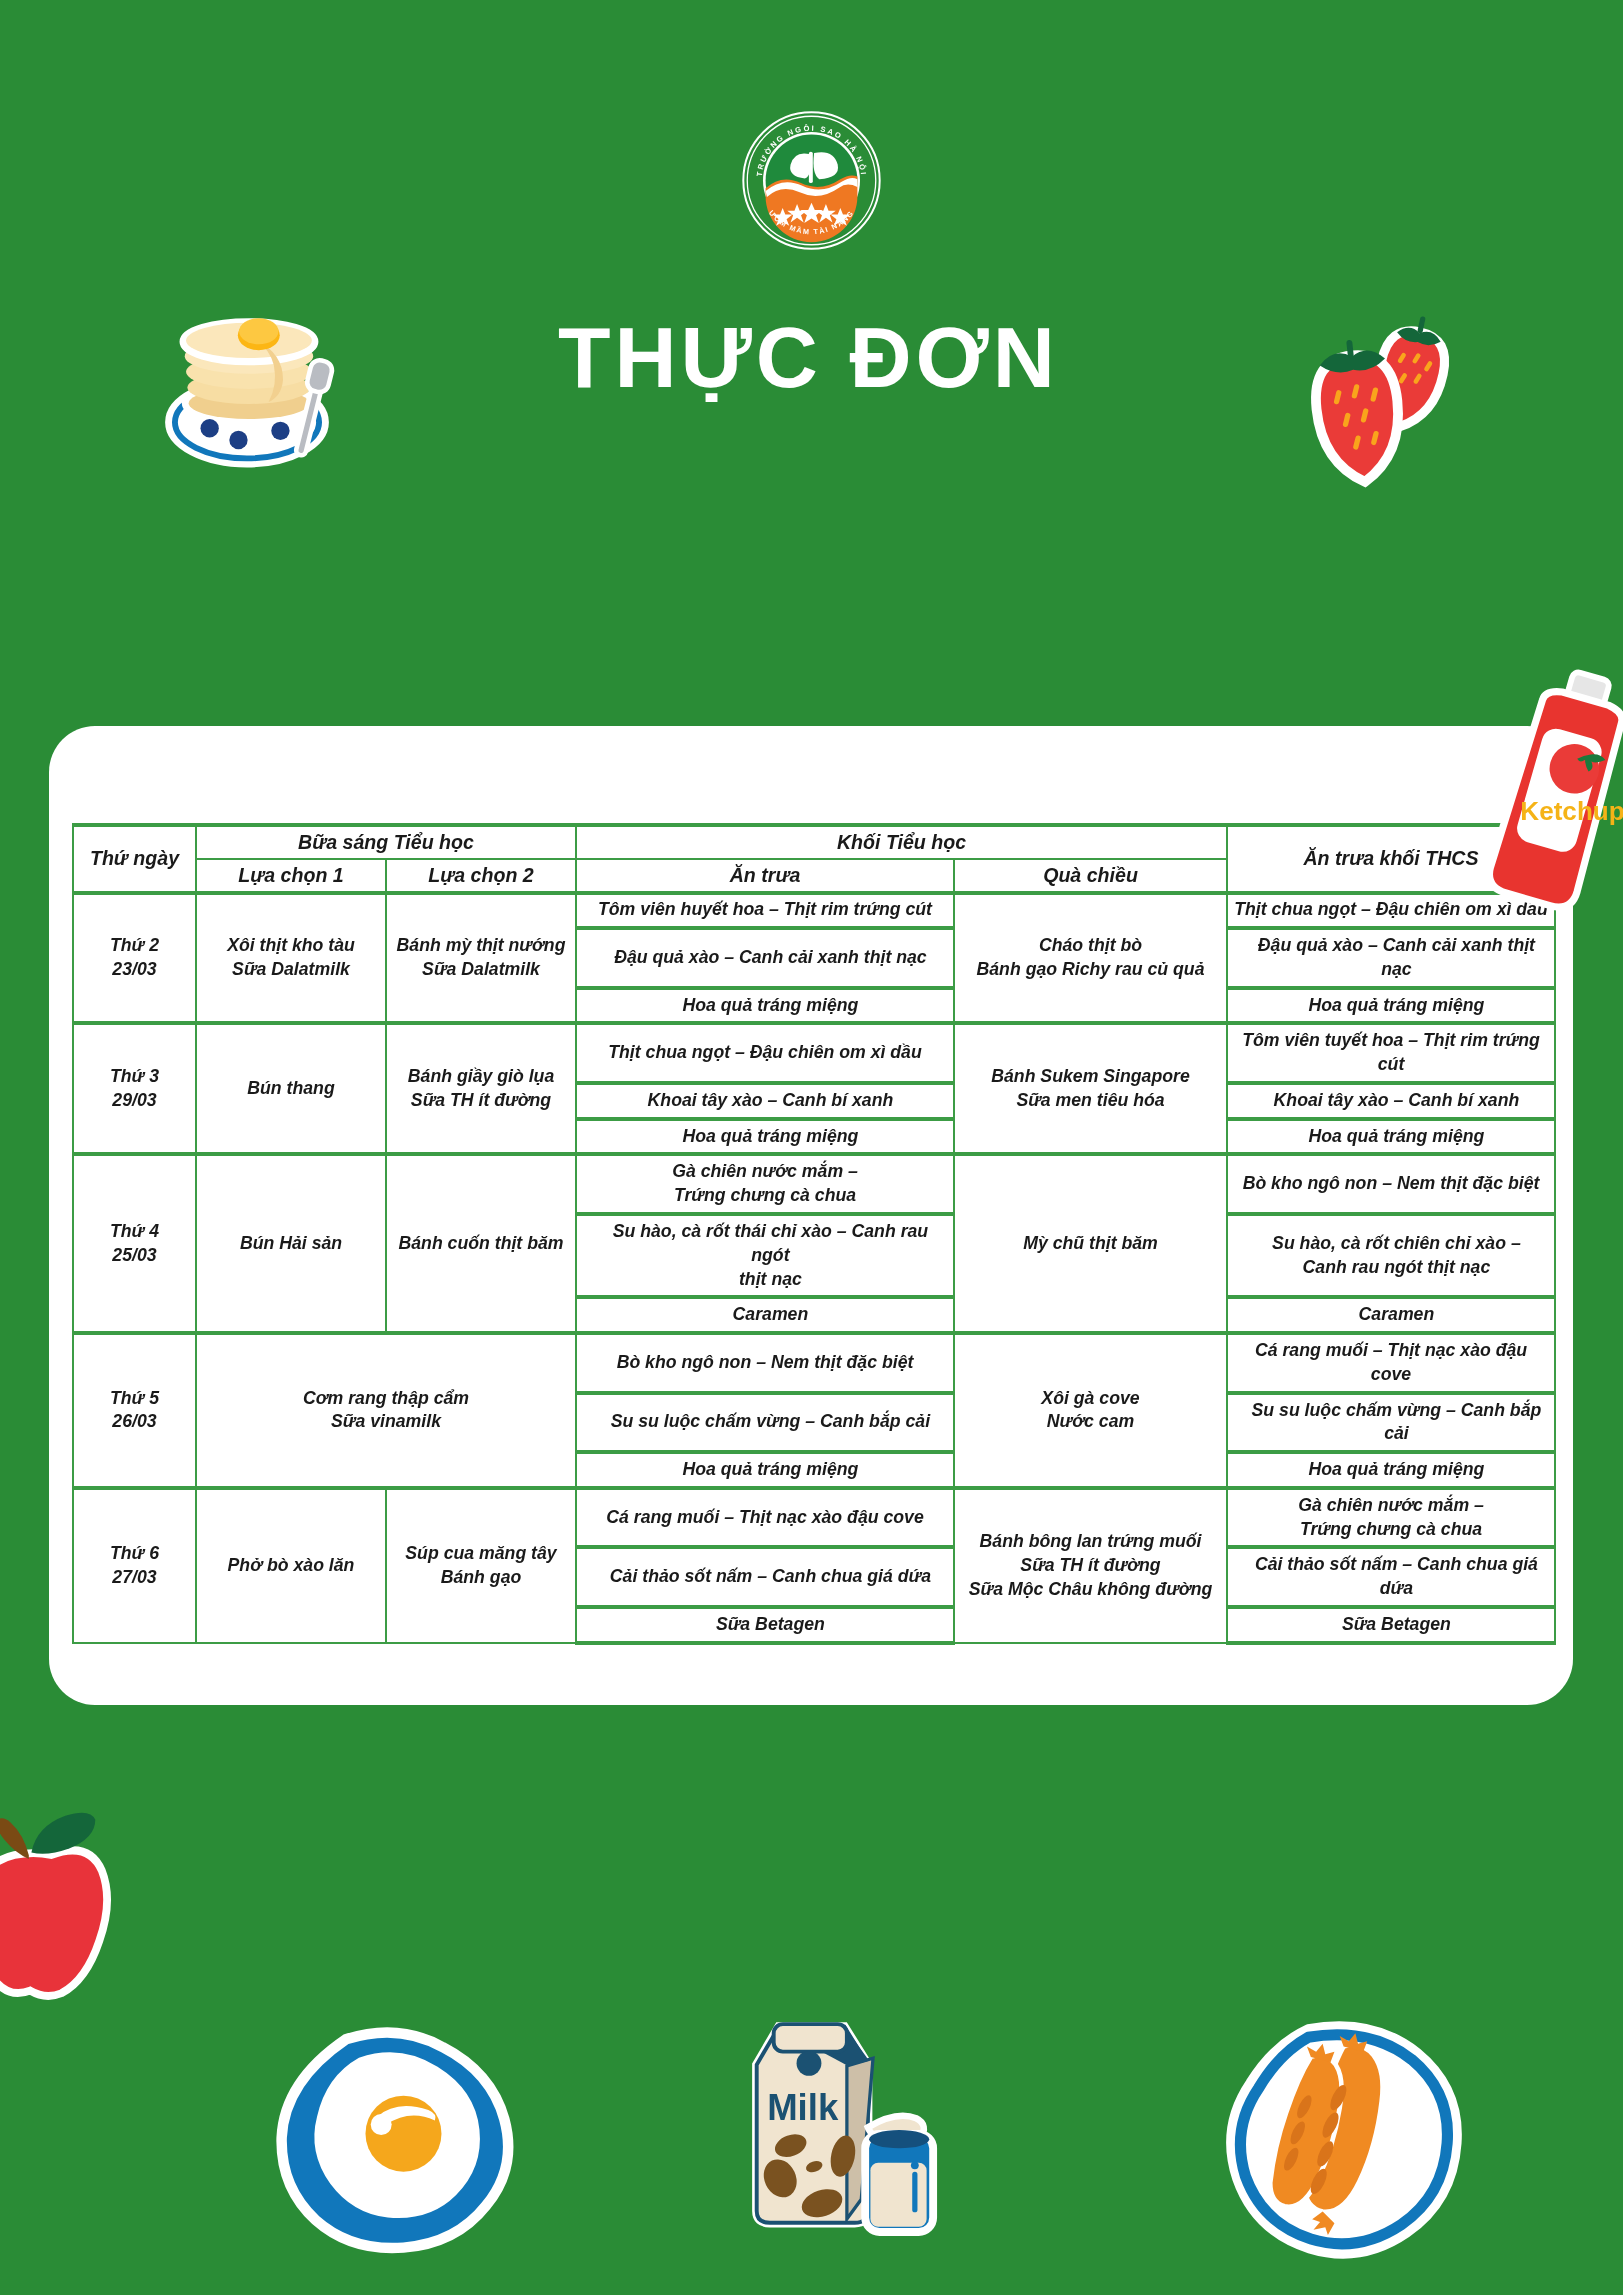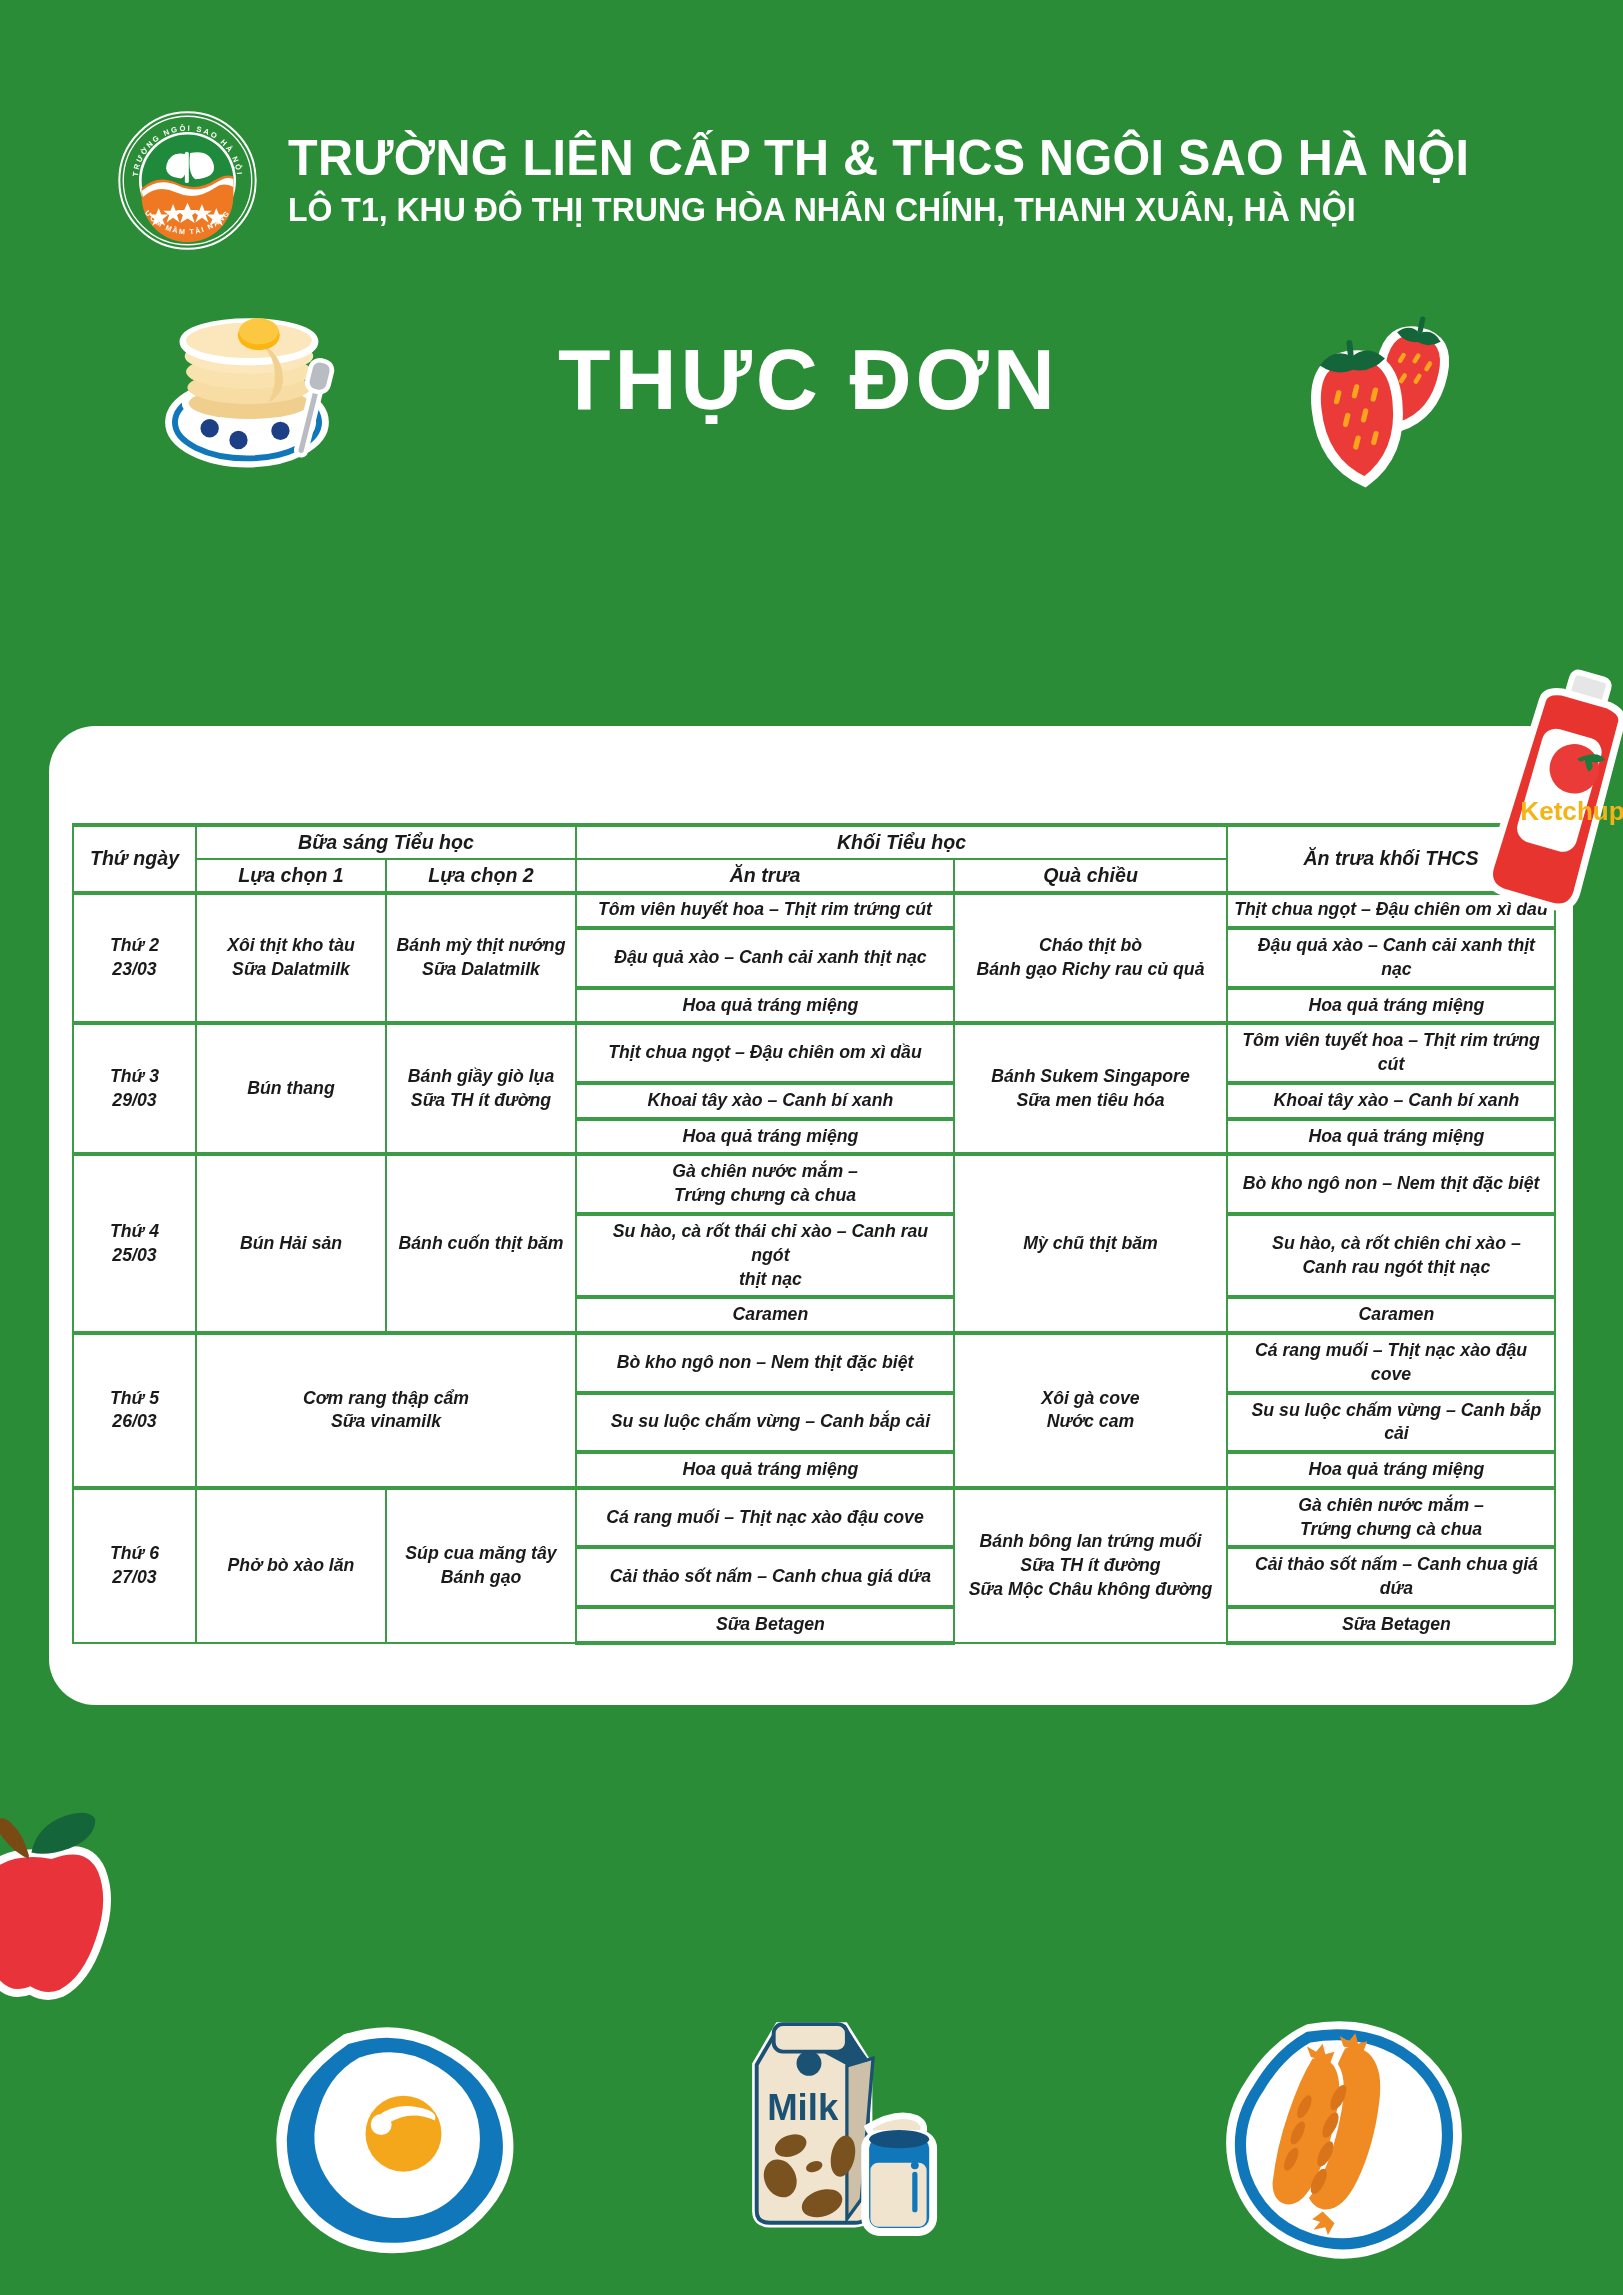--- a/index.html
+++ b/index.html
@@ -24,21 +24,21 @@
     font-stretch: condensed; transform: scaleX(0.97); transform-origin: left center;
   }
   .school-addr {
     font-size: 33px; font-weight: 600; color: #ffffff;
     line-height: 1.2; white-space: nowrap; margin-top: 5.2px;
     transform: scaleX(0.97); transform-origin: left center;
   }
 
   
   .title-row {
-    position: absolute; left: 0; top: 336px; width: 1617px;
+    position: absolute; left: 0; top: 314px; width: 1617px;
     display: flex; align-items: center; justify-content: center;
   }
   .menu-title {
     font-size: 86px; font-weight: 800; color: #ffffff; letter-spacing: 3.9px;
     line-height: 1; white-space: nowrap;
   }
   .date-range {
     position: absolute; left: 0; top: 497px; width: 1623px; text-align: center;
     font-size: 68px; font-weight: 800; font-style: italic; color: #ffffff;
     line-height: 1; white-space: nowrap;
@@ -126,24 +126,20 @@
           <polygon points="150,148 154,158 165,158 156,165 160,175 150,169 140,175 144,165 135,158 146,158"></polygon>
         </g>
         <text font-size="11.5" font-weight="700" fill="#ffffff" letter-spacing="3.2">
           <textPath href="#arcTop" startOffset="50%" text-anchor="middle">TRƯỜNG NGÔI SAO HÀ NỘI</textPath>
         </text>
         <text font-size="11" font-weight="700" fill="#ffffff" letter-spacing="2.4">
           <textPath href="#arcBot" startOffset="50%" text-anchor="middle">ƯƠM MẦM TÀI NĂNG</textPath>
         </text>
       </svg>
     </div>
-    <div class="header-text">
-      <div class="school-name">TRƯỜNG LIÊN CẤP TH &amp; THCS NGÔI SAO HÀ NỘI</div>
-      <div class="school-addr">LÔ T1, KHU ĐÔ THỊ TRUNG HÒA NHÂN CHÍNH, THANH XUÂN, HÀ NỘI</div>
-    </div>
   </div>
 
   <div class="deco pancakes">
     <svg viewBox="0 0 290 290" width="190" height="190">
       <ellipse cx="145" cy="205" rx="118" ry="62" fill="#ffffff" stroke="#ffffff" stroke-width="14"></ellipse>
       <ellipse cx="145" cy="205" rx="110" ry="55" fill="#ffffff" stroke="#1177bb" stroke-width="9"></ellipse>
       <g stroke="#ffffff" stroke-width="13" fill="#f7dda3">
         <ellipse cx="148" cy="176" rx="96" ry="27"></ellipse>
       </g>
       <ellipse cx="148" cy="176" rx="92" ry="24" fill="#f0cf8e"></ellipse>

